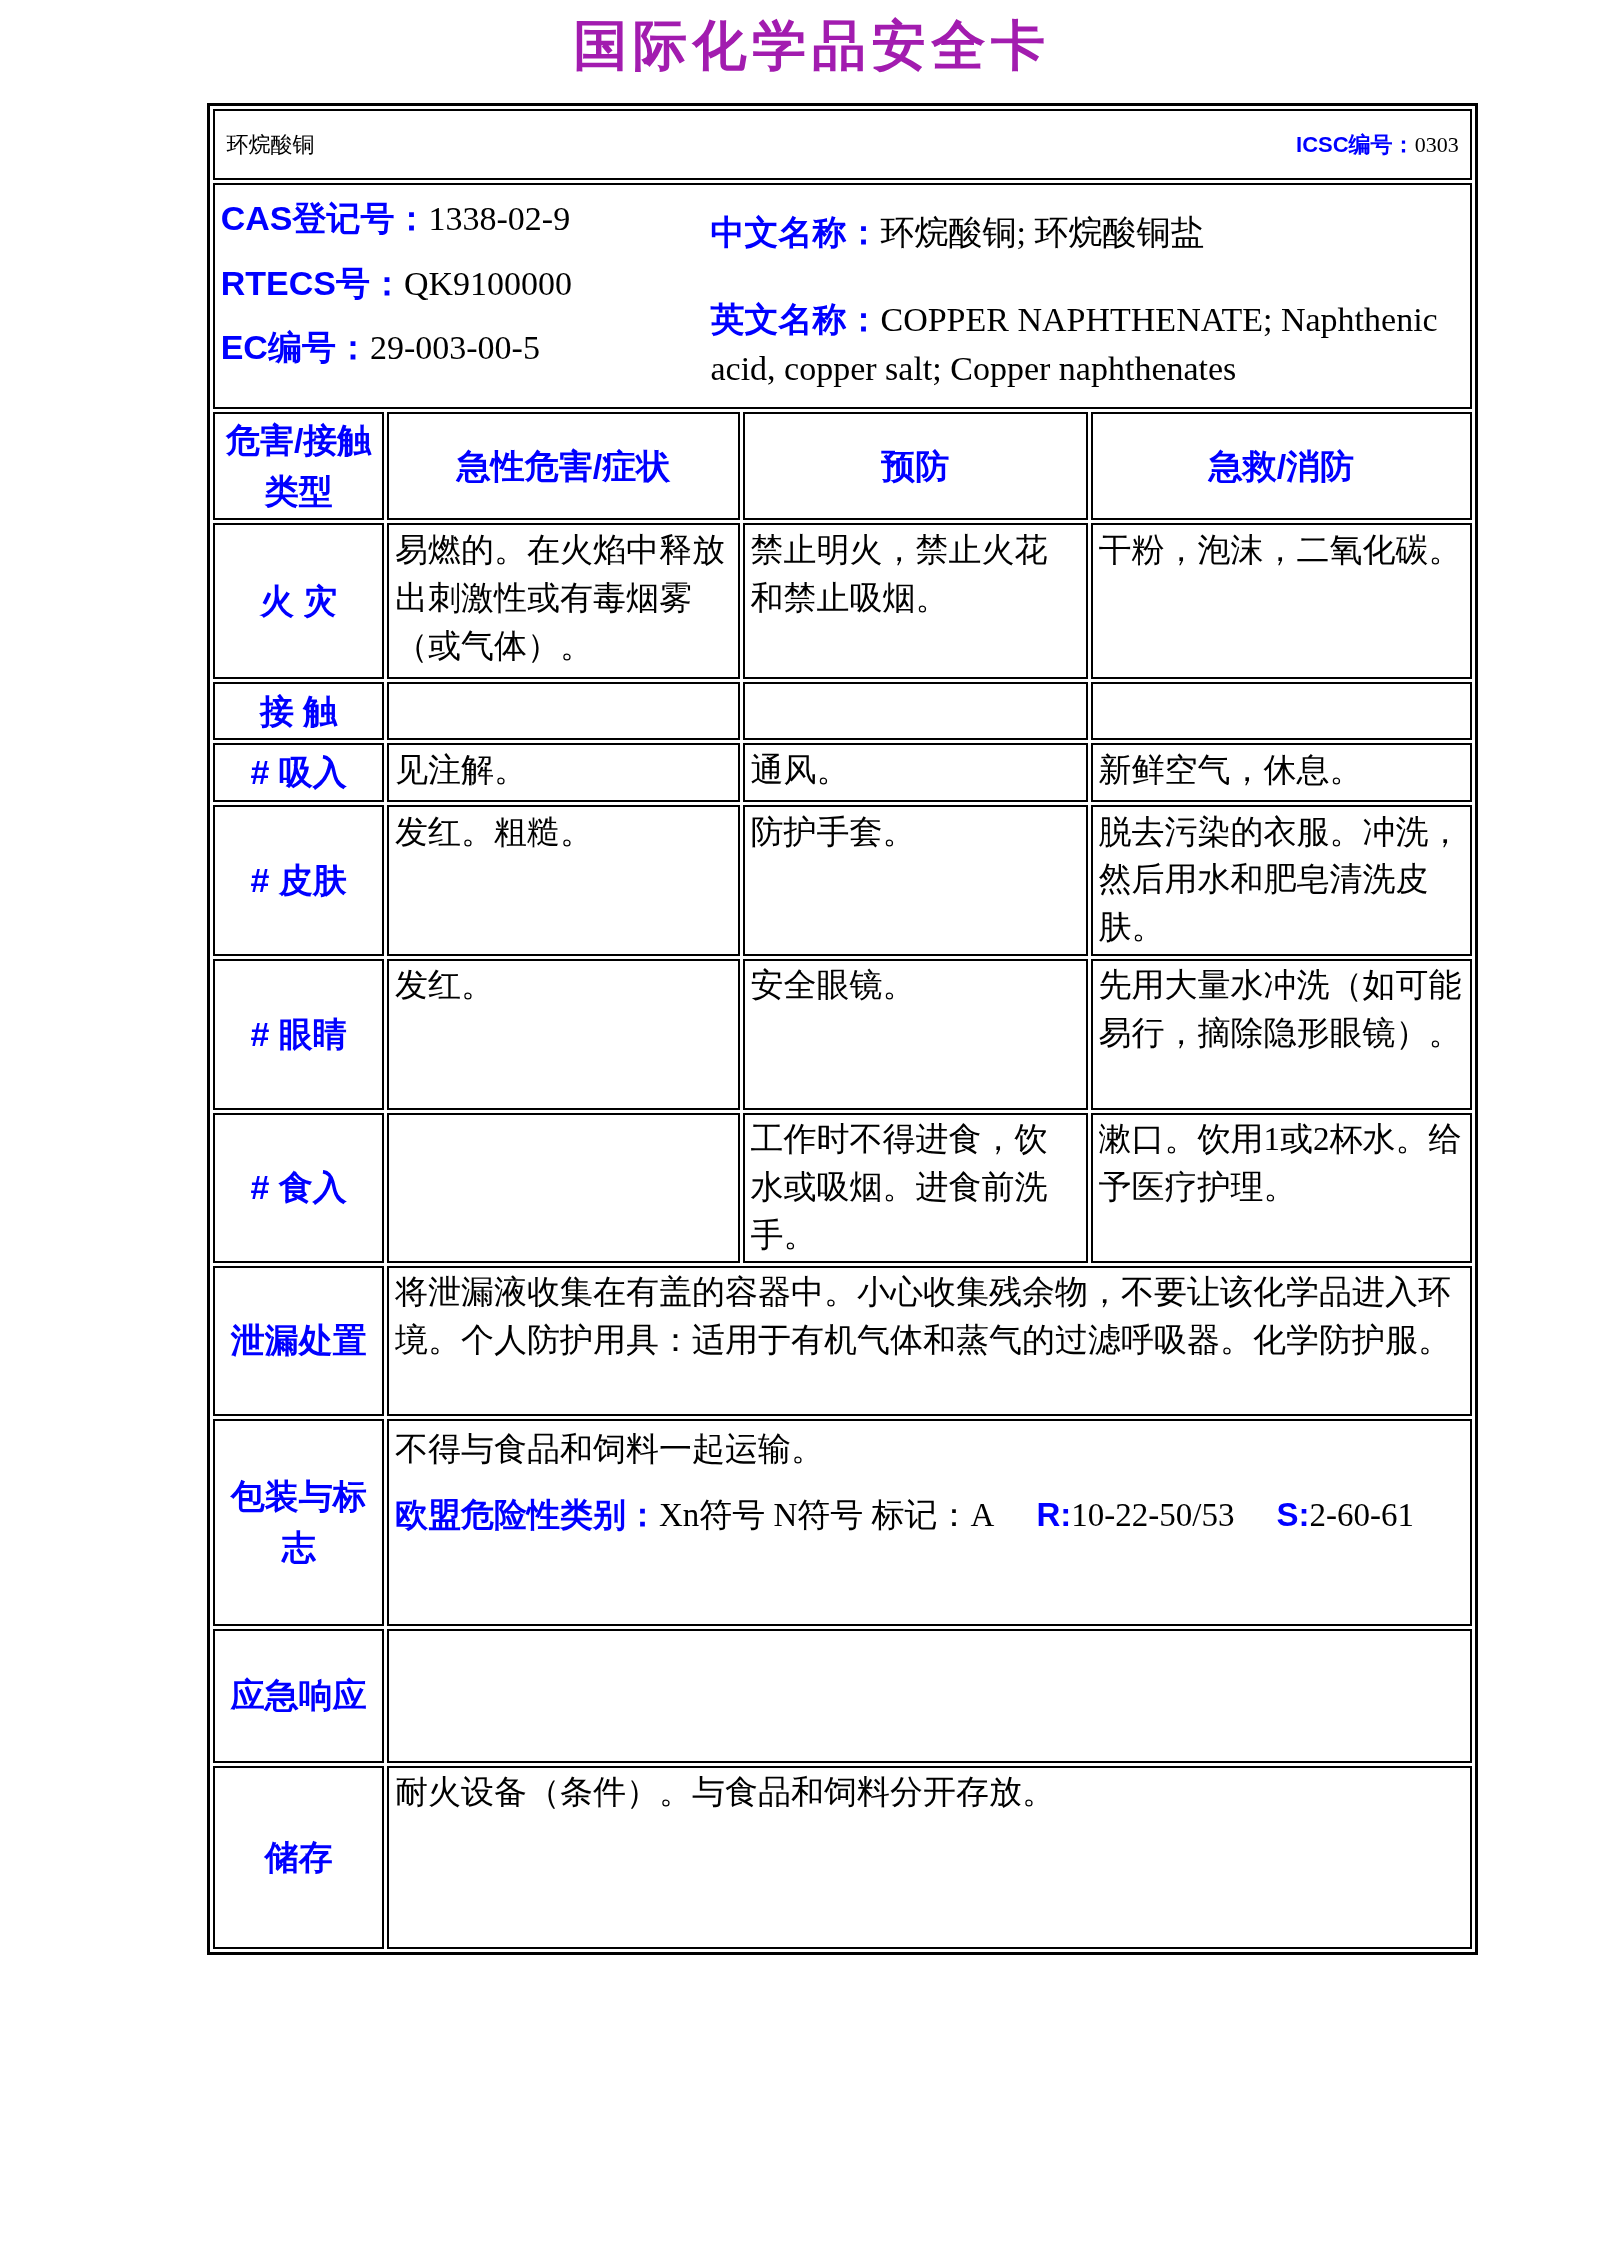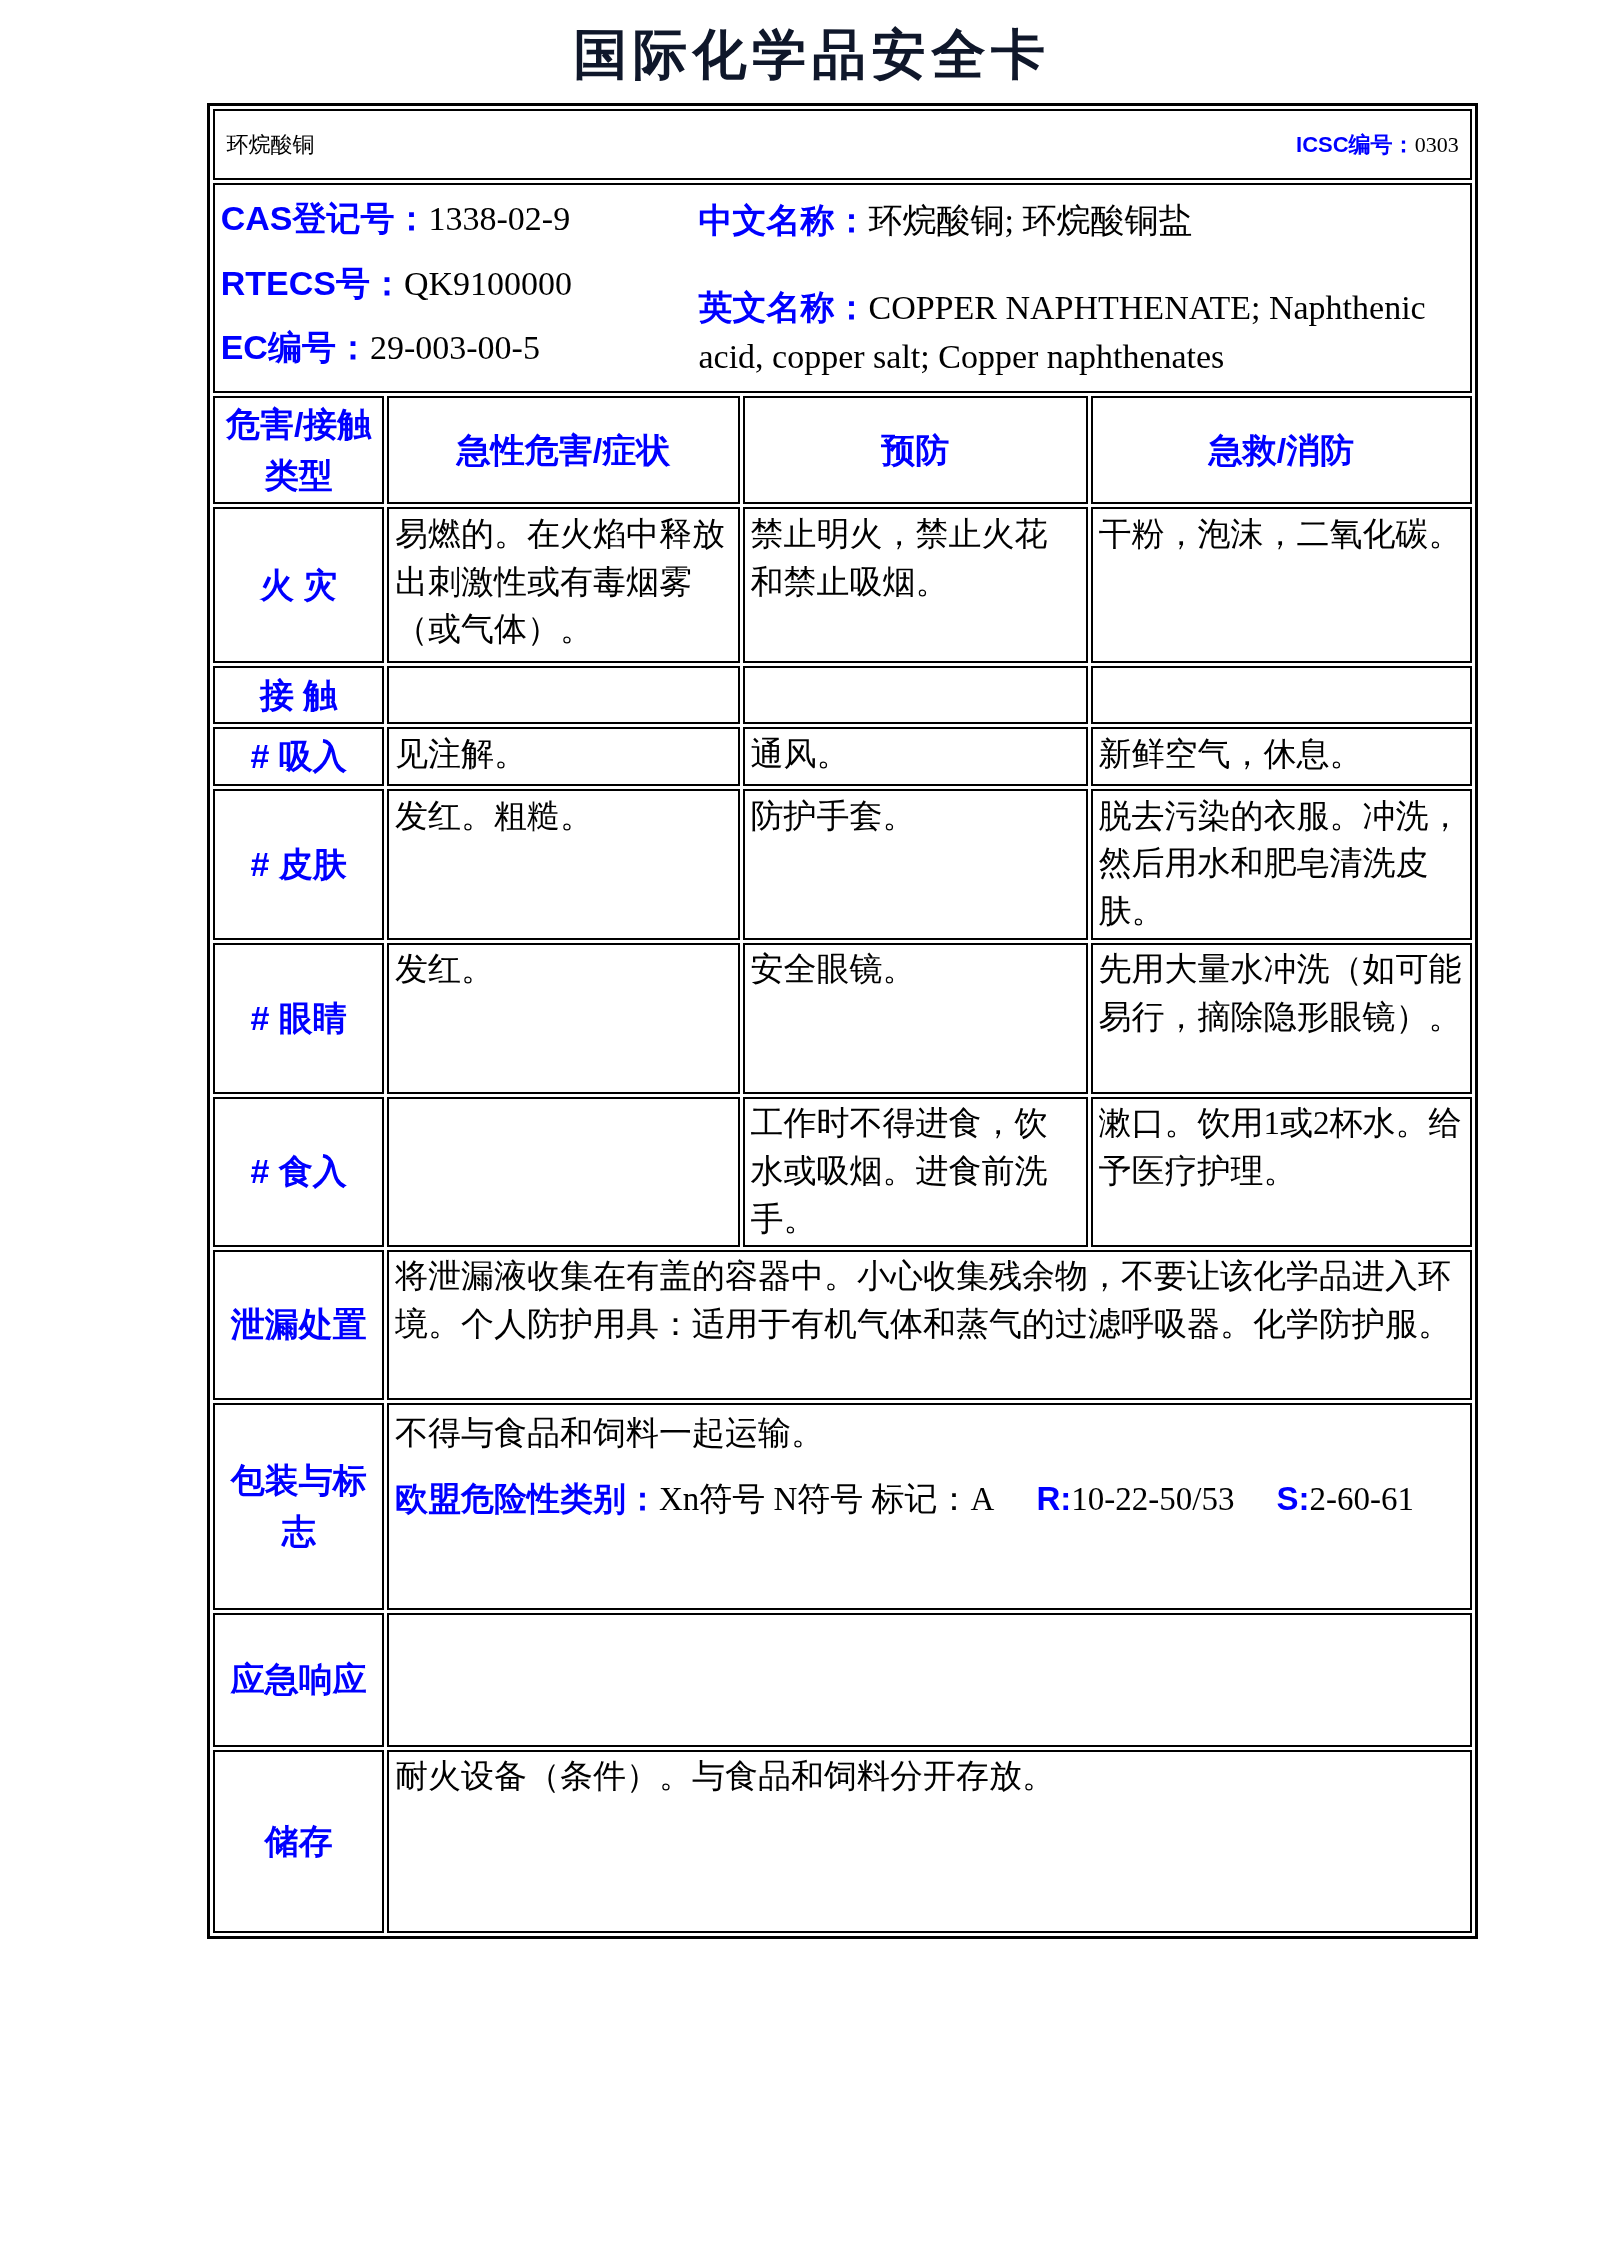--- a/index.html
+++ b/index.html
@@ -7,29 +7,29 @@
     position: relative;
     width: 1624px;
     height: 2261px;
     background: #ffffff;
     font-family: "Liberation Serif", "DejaVu Serif", serif;
     color: #000000;
     overflow: hidden;
   }
   .doc-title {
     position: absolute;
-    top: 19px; left: 0;
+    top: 10px; left: 0;
     width: 100%;
     margin: 0;
     text-align: center;
     font-family: "DejaVu Serif", serif;
     font-weight: bold;
     font-size: 54px;
     letter-spacing: 5.7px;
-    color: #0f172a;
+    color: #a21caf;
   }
   table.card {
     position: absolute;
     left: 207px;
     top: 103px;
     width: 1271px;
     table-layout: fixed;
     border-collapse: separate;
     border-spacing: 3.5px;
     border: 3.5px solid #000000;
@@ -53,21 +53,21 @@
     align-items: center;
     font-size: 22px;
     padding: 0 5.7px;
   }
   .titlebar .icsc-group { white-space: nowrap; }
   
   .idwrap { display: flex; align-items: flex-start; padding: 10px 0 0 0; gap: 28px; }
   .id-left  { width: 37%; }
   .id-right { width: 63%; }
   .id-left p  { margin: 0 0 18.4px 0; font-size: 34px; line-height: 1.35; }
-  .id-right p { margin: 0; font-size: 34px; line-height: 1.45; }
+  .id-right p { margin: 12px; font-size: 34px; line-height: 1.45; }
   .id-right p.en { margin-top: 37px; }
   
   th.hcell, td.label {
     color: #0000ff;
     font-weight: bold;
     font-family: "Liberation Sans", "DejaVu Sans", sans-serif;
     font-size: 34px;
     text-align: center;
     vertical-align: middle;
     line-height: 1.5;

